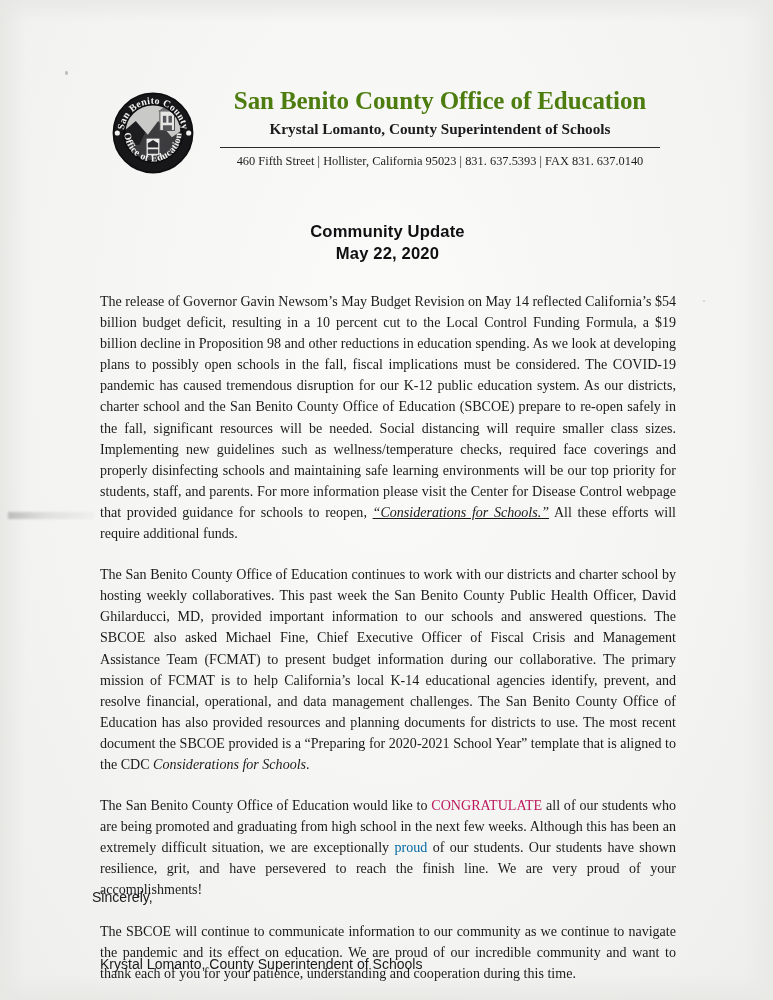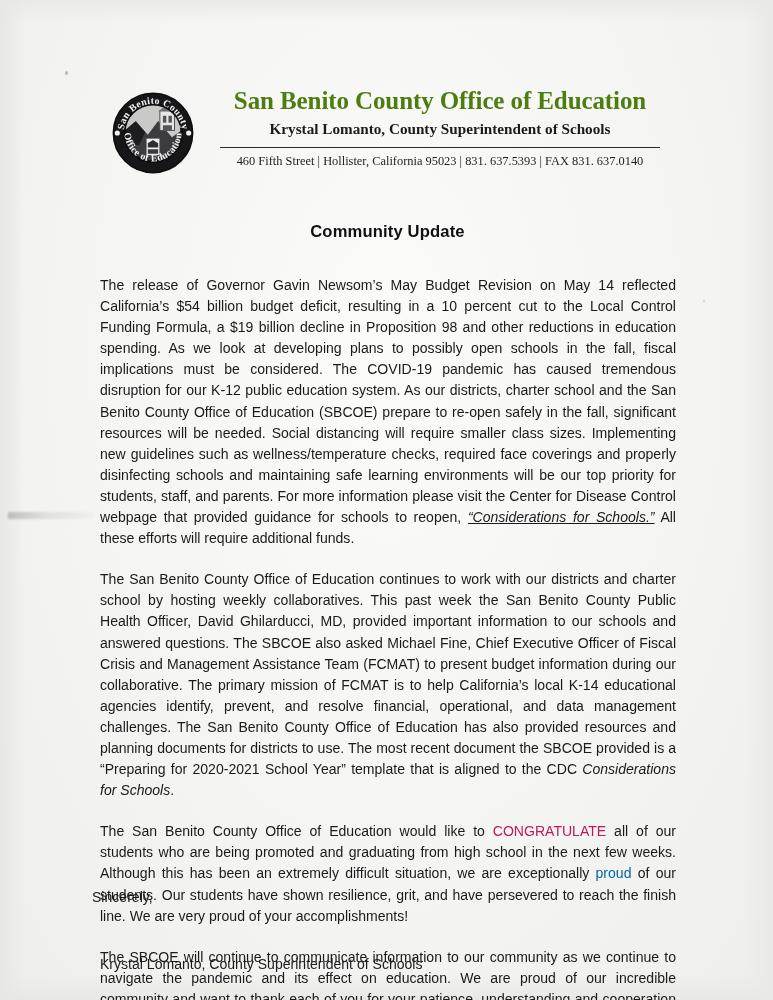--- a/index.html
+++ b/index.html
@@ -141,26 +141,26 @@
   }
 
   
   #body-copy {
     position: absolute;
     left: 100px;
     top: 275px;
     width: 576px;
   }
   .para {
-    font-family: Liberation Sans, sans-serif;
+    font-family: Liberation Serif, serif;
     font-size: 14.05px;
     line-height: 21.1px;
     color: #1a1a1c;
     text-align: justify;
-    margin: 0 0 20px 0;
+    margin: 16px 0 20px 0;
     hyphens: none;
   }
 
   .link-italic {
     font-style: italic;
     text-decoration: underline;
     color: #1a1a1c;
   }
   .em-italic { font-style: italic; }
   .congrats { color: #be185d; }
@@ -239,20 +239,21 @@
     <div id="masthead">
       <div id="org-name">San Benito County Office of Education</div>
       <div id="org-super">Krystal Lomanto, County Superintendent of Schools</div>
       <div id="head-rule"></div>
       <div id="org-address">460 Fifth Street  |  Hollister, California 95023  |  831. 637.5393  |  FAX 831. 637.0140</div>
     </div>
   </div>
 
   <div id="title-block">
     <div id="doc-title">Community Update</div>
+    <div id="doc-date">May 22, 2020</div>
   </div>
 
   <div id="body-copy">
 
     <p class="para"><span>The release of Governor Gavin Newsom’s May Budget Revision on May 14 reflected California’s $54 billion budget deficit, resulting in a 10 percent cut to the Local Control Funding Formula, a $19 billion decline in Proposition 98 and other reductions in education spending. As we look at developing plans to possibly open schools in the fall, fiscal implications must be considered. The COVID-19 pandemic has caused tremendous disruption for our K-12 public education system. As our districts, charter school and the San Benito County Office of Education (SBCOE) prepare to re-open safely in the fall, significant resources will be needed. Social distancing will require smaller class sizes. Implementing new guidelines such as wellness/temperature checks, required face coverings and properly disinfecting schools and maintaining safe learning environments will be our top priority for students, staff, and parents. For more information please visit the Center for Disease Control webpage that provided guidance for schools to reopen, </span><span class="link-italic">“Considerations for Schools.”</span><span> All these efforts will require additional funds.</span></p>
 
     <p class="para"><span>The San Benito County Office of Education continues to work with our districts and charter school by hosting weekly collaboratives. This past week the San Benito County Public Health Officer, David Ghilarducci, MD, provided important information to our schools and answered questions. The SBCOE also asked Michael Fine, Chief Executive Officer of Fiscal Crisis and Management Assistance Team (FCMAT) to present budget information during our collaborative. The primary mission of FCMAT is to help California’s local K-14 educational agencies identify, prevent, and resolve financial, operational, and data management challenges.   The San Benito County Office of Education has also provided resources and planning documents for districts to use. The most recent document the SBCOE  provided is a “Preparing for 2020-2021 School Year” template that is aligned to the CDC </span><span class="em-italic">Considerations for Schools</span><span>.</span></p>
 
     <p class="para"><span>The San Benito County Office of Education would like to </span><span class="congrats">CONGRATULATE</span><span> all of our students who are being promoted and graduating from high school in the next few weeks. Although this has been an extremely difficult situation, we are exceptionally </span><span class="proud">proud</span><span> of our students. Our students have shown resilience, grit, and have persevered to reach the finish line.  We are very proud of your accomplishments!</span></p>
 

